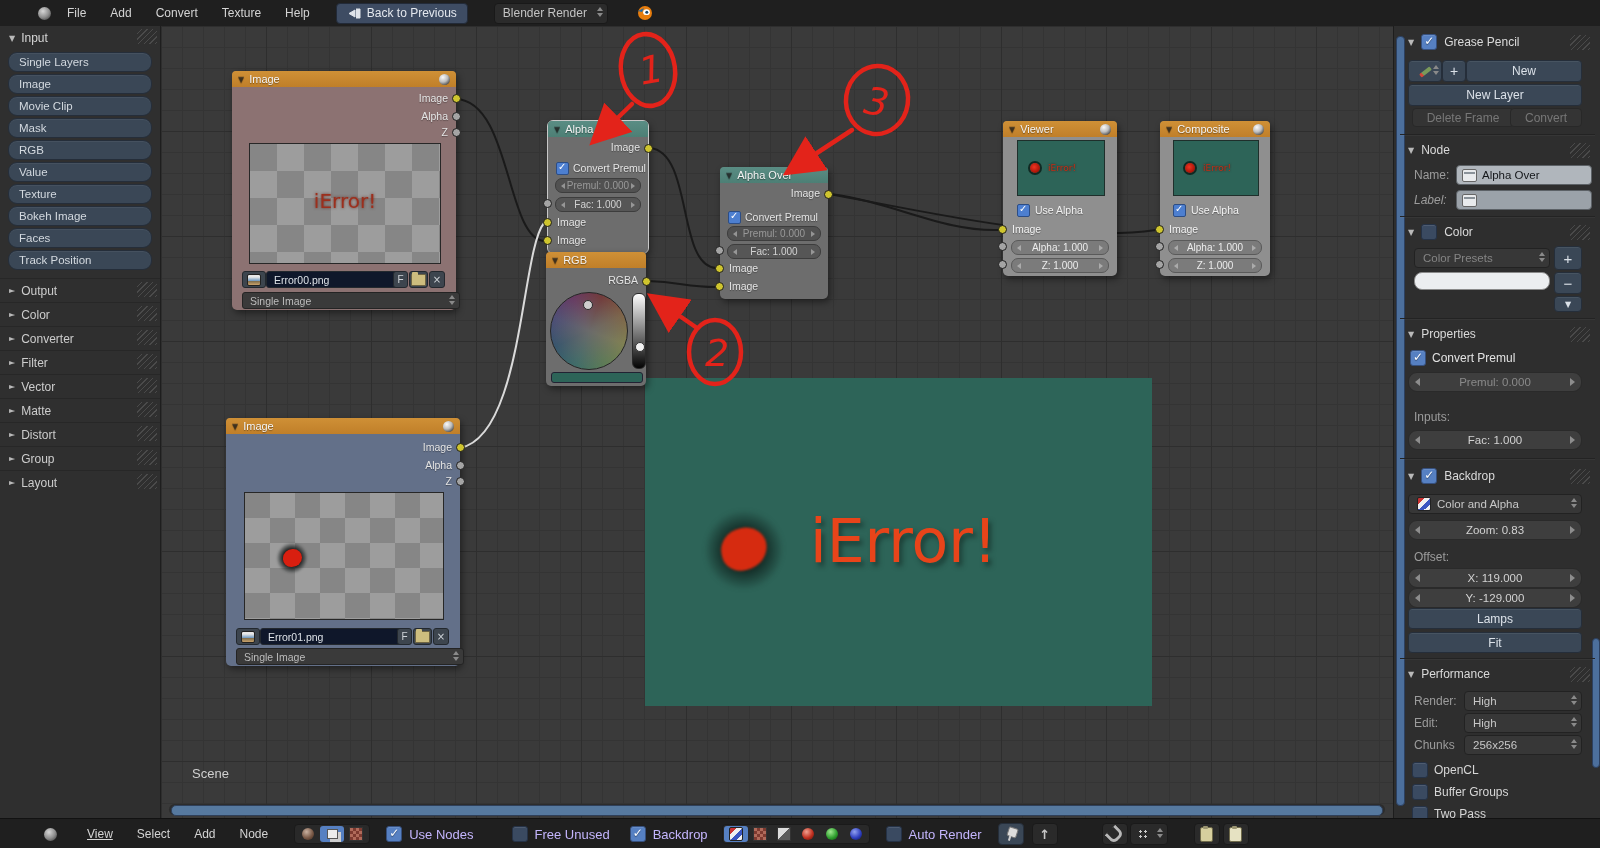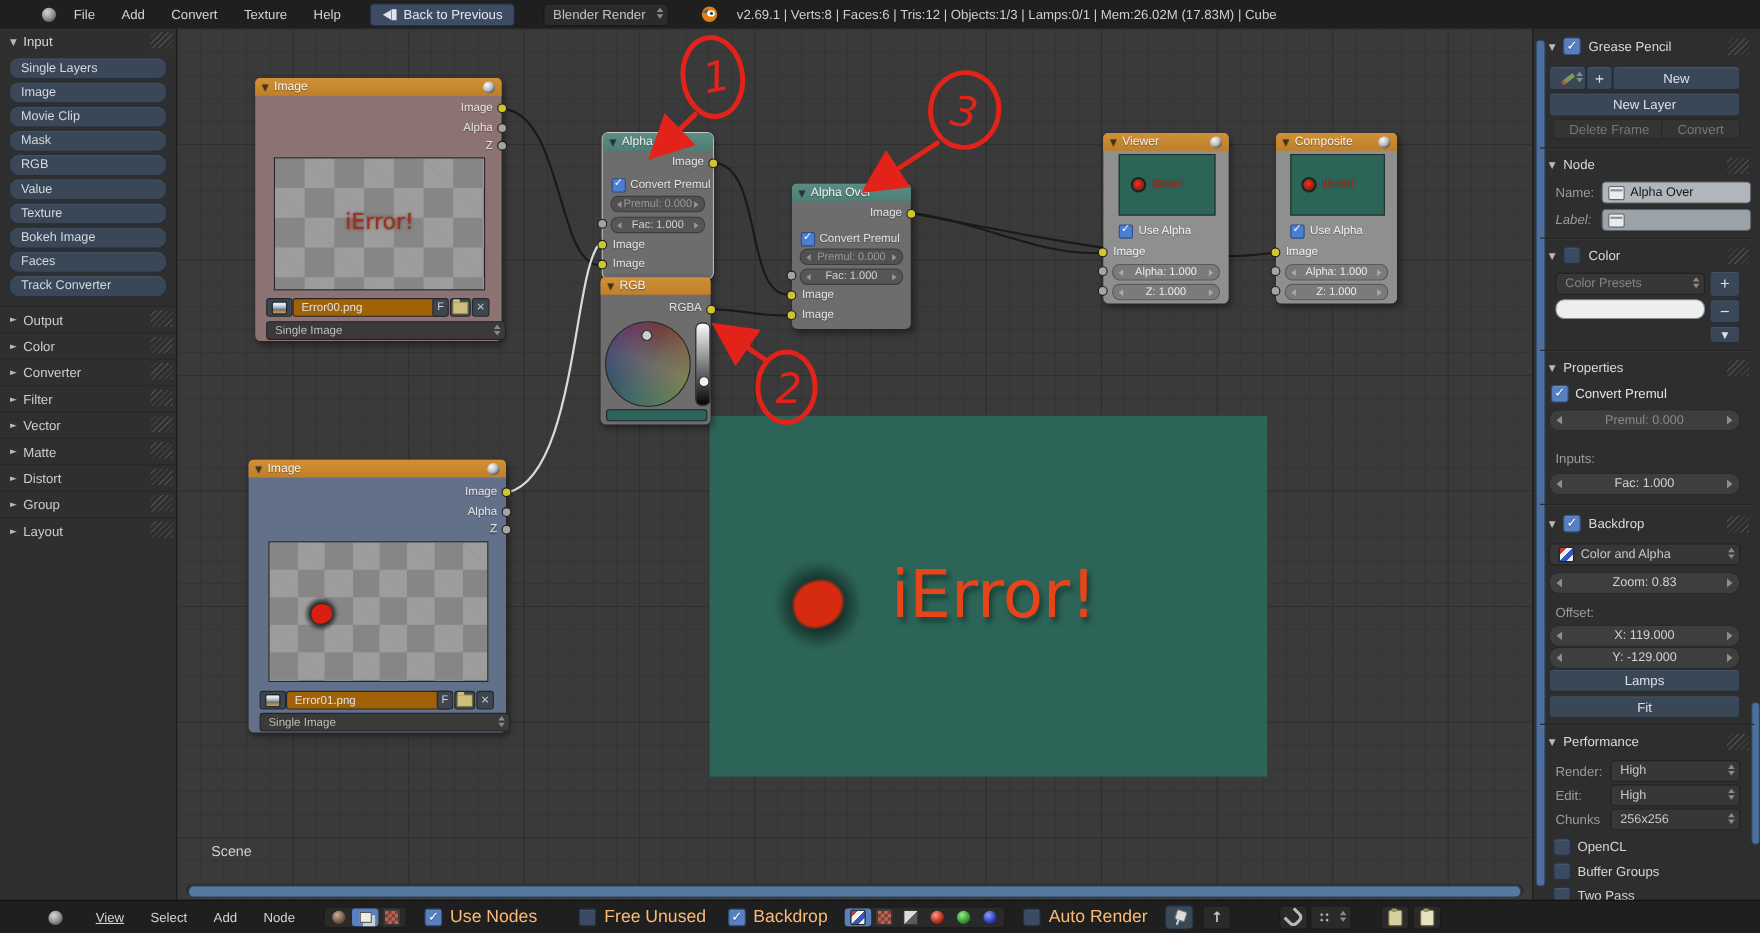--- a/index.html
+++ b/index.html
@@ -78,21 +78,21 @@
   .ncb-label{position:absolute;font-size:10.5px;text-shadow:0 1px 1px rgba(0,0,0,.35);}
   .npreview{position:absolute;border:1px solid #272727;}
   .checker{background-color:#868686;
     background-image:linear-gradient(45deg,#9d9d9d 25%,transparent 25%,transparent 75%,#9d9d9d 75%),
                      linear-gradient(45deg,#9d9d9d 25%,transparent 25%,transparent 75%,#9d9d9d 75%);
     background-position:0 0,27px 27px;background-size:54px 54px;}
   .prev-error{position:absolute;left:0;right:0;top:38%;text-align:center;font-family:"DejaVu Sans",sans-serif;
       font-size:20px;color:#9c2f1d;text-shadow:0 0 3px rgba(100,25,12,.8);}
   .filerow-btn{position:absolute;height:15px;background:#3d454e;border:1px solid #23282e;border-radius:3px;
       color:#cfd4d9;font-size:10px;display:flex;align-items:center;justify-content:center;}
-  .ffield{position:absolute;height:15px;background:#a16207;border:1px solid #23282e;border-radius:3px;color:#dde2e7;
+  .ffield{position:absolute;height:15px;background:#0f172a;border:1px solid #23282e;border-radius:3px;color:#dde2e7;
       font-size:10.5px;display:flex;align-items:center;padding:0 7px;}
   .ndd{position:absolute;height:15px;background:#3a3a3a;border:1px solid #242424;border-radius:3px;color:#bcbcbc;
       font-size:10.5px;display:flex;align-items:center;padding:0 7px;}
   .photo-ic{width:12px;height:10px;border-radius:2px;background:linear-gradient(#e8e8e8 20%,#7aa0c4 55%,#7a6a4a 60%,#caa26a);border:1px solid #222;}
   .folder-ic{width:13px;height:10px;background:#cdbd7e;border:1px solid #6e6443;border-radius:1px;position:relative;}
   .folder-ic::before{content:"";position:absolute;left:0;top:-3px;width:6px;height:3px;background:#cdbd7e;border-radius:1px 1px 0 0;}
   .vprev{position:absolute;background:#2d6458;border:1px solid #1f2f2b;}
   .vdot{position:absolute;width:10px;height:10px;border-radius:50%;
         background:radial-gradient(circle at 42% 40%,#ee3522,#aa1508 65%,#3a0a04);box-shadow:0 0 0 2px rgba(12,30,25,.85);}
   .vtext{position:absolute;font-family:"DejaVu Sans",sans-serif;font-size:9px;color:#c03018;text-shadow:0 0 2px rgba(70,15,8,.9);}
@@ -161,21 +161,21 @@
   .lay-ic{width:9px;height:8px;background:#ececec;border:1px solid #555;box-shadow:3px 3px 0 0 #cfcfcf;}
   .ibtn{height:20px;min-width:24px;background:#2a2a2a;border:1px solid #1a1a1a;border-radius:4px;
         display:flex;align-items:center;justify-content:center;color:#c6c6c6;}
   .pin-ic{width:12px;height:14px;position:relative;transform:rotate(18deg);}
   .pin-ic::before{content:"";position:absolute;left:2px;top:0;width:8px;height:8px;border-radius:2px;background:#dcdcdc;border:1px solid #777;}
   .pin-ic::after{content:"";position:absolute;left:5px;top:9px;width:2px;height:5px;background:#cfcfcf;}
   .mag-ic{width:9px;height:10px;border:3px solid #b8b8b8;border-bottom:none;border-radius:6px 6px 0 0;transform:rotate(135deg);}
   .snap-ic{width:12px;height:12px;background-image:radial-gradient(#cccccc 1px,transparent 1.4px);background-size:5px 5px;background-position:1px 1px;}
   .clip{width:11px;height:13px;background:#d6cf9e;border:1px solid #6f6a4a;border-radius:2px;position:relative;}
   .clip::before{content:"";position:absolute;left:2px;top:-2px;width:5px;height:3px;background:#9a9470;border-radius:1px;}
-  .cblabel{color:#fdba74;margin-left:7px;font-size:16px;}
+  .cblabel{color:#c4b5fd;margin-left:7px;font-size:13px;}
 </style>
 </head>
 <body>
 
 <div id="app">
 
   <div class="topbar">
     <span class="ball" style="width:13px;height:13px;margin-left:38px;"></span>
     <span class="menu" style="margin-left:4px;">File</span>
     <span class="menu">Add</span>
@@ -194,39 +194,38 @@
           <span class="tu"></span>
           <span class="td"></span>
         </span>
     </div>
     <svg width="18" height="18" viewBox="0 0 18 18" style="margin-left:28px;">
       <circle cx="9" cy="9" r="7" fill="#e87d0d"></circle>
       <ellipse cx="10.5" cy="8.2" rx="3.4" ry="2.9" fill="#ffffff"></ellipse>
       <circle cx="10.8" cy="8.2" r="1.5" fill="#1d4a6e"></circle>
       <path d="M2,7 L8,4 L6,8 z" fill="#2a6ba0"></path>
     </svg>
-    <span class="stats">v2.69.1 | Verts:8 | Faces:6 | Tris:12 | Objects:1/3 | Lamps:0/1 | Mem:26.02M (17.83M) | Cube</span>
   </div>
 
   <div class="toolshelf">
     <div class="ts-head">
       <span class="tri-h g">▼</span>
       <span>Input</span>
       <span class="hatch"></span>
     </div>
     <div class="ts-btn">Single Layers</div>
     <div class="ts-btn">Image</div>
     <div class="ts-btn">Movie Clip</div>
     <div class="ts-btn">Mask</div>
     <div class="ts-btn">RGB</div>
     <div class="ts-btn">Value</div>
     <div class="ts-btn">Texture</div>
     <div class="ts-btn">Bokeh Image</div>
     <div class="ts-btn">Faces</div>
-    <div class="ts-btn">Track Converter</div>
+    <div class="ts-btn">Track Position</div>
     <div style="height:6px;"></div>
     <div class="ts-sec">
         <span class="tri-h g">►</span>
         <span>Output</span>
         <span class="hatch"></span>
       </div>
     <div class="ts-sec">
         <span class="tri-h g">►</span>
         <span>Color</span>
         <span class="hatch"></span>

